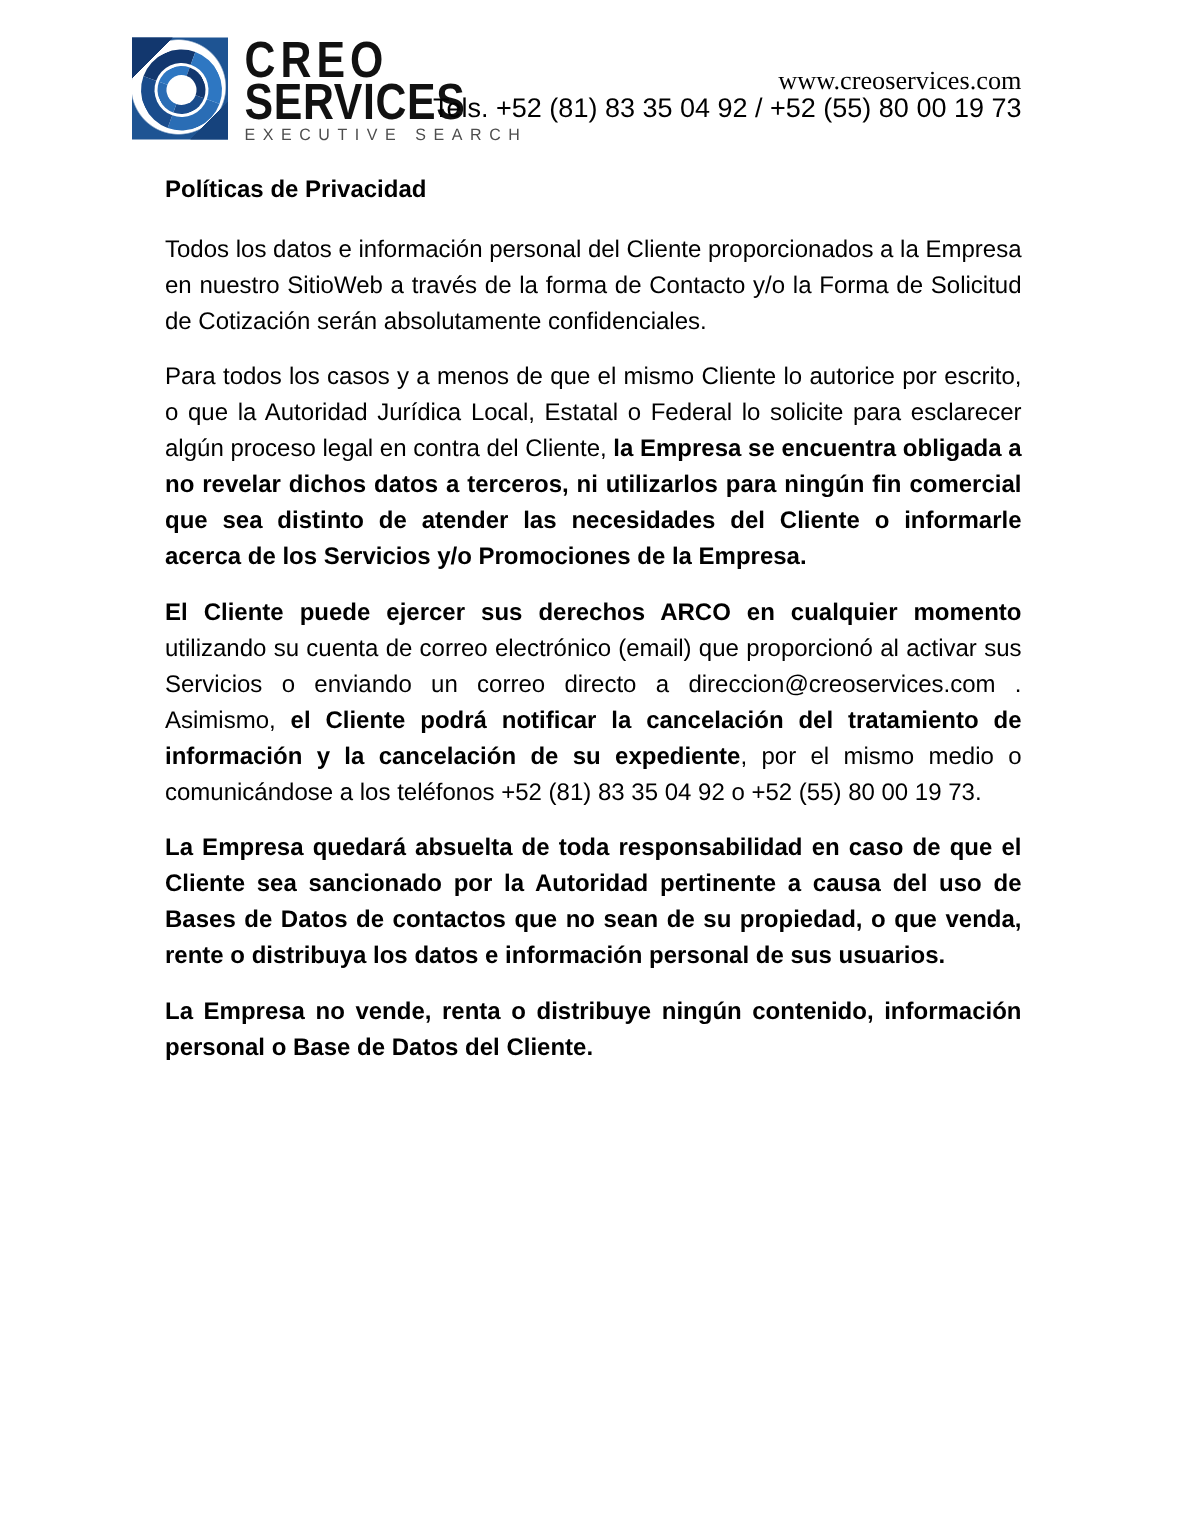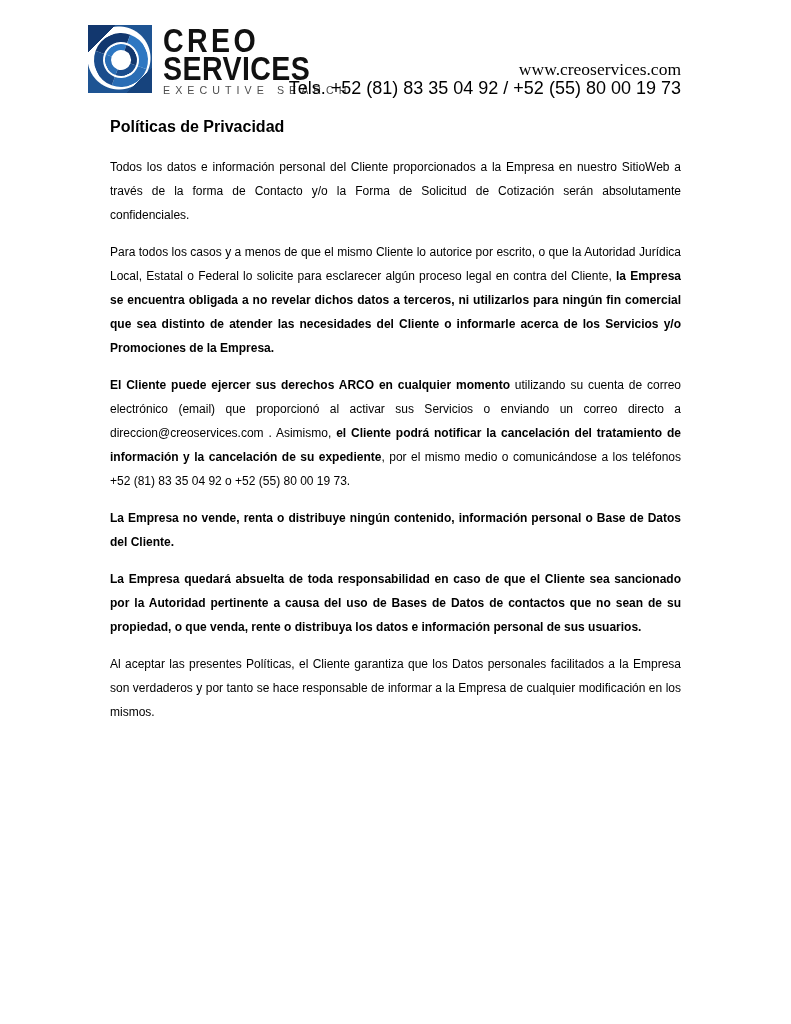--- a/index.html
+++ b/index.html
@@ -77,21 +77,21 @@
     letter-spacing:5.2px;
     color:#4d4d4d;
     transform:scaleX(0.97);
     transform-origin:left center;
   }
 
   
   .contact-block{
     position:absolute;
     right:110px;
-    top:60px;
+    top:44px;
     text-align:right;
   }
   .contact-website{
     font-family:"Liberation Serif", serif;
     font-size:17.5px;
     line-height:19px;
   }
   .contact-phones{
     font-family:"Liberation Sans", sans-serif;
     font-size:18px;
@@ -106,21 +106,21 @@
     top:115px;
     width:571px;
   }
   .doc-title{
     font-size:16px;
     font-weight:700;
     line-height:24px;
     margin:0 0 16px 0;
   }
   .doc-paragraph{
-    font-size:12px;
+    font-size:16px;
     line-height:24px;
     text-align:justify;
     margin:0 0 13px 0;
   }
   .run{font-weight:400;}
   .run.emphasis{
     font-weight:700;
     text-underline-offset:3px;
   }
 </style>
@@ -148,19 +148,18 @@
     <div class="contact-website">www.creoservices.com</div>
     <div class="contact-phones">Tels. +52 (81) 83 35 04 92 / +52 (55) 80 00 19 73</div>
   </div>
 
   <div class="content">
     <h1 class="doc-title">Políticas de Privacidad</h1>
     <div id="paragraphs">
         <p class="doc-paragraph"><span class="run">Todos los datos e información personal del Cliente proporcionados a la Empresa en nuestro SitioWeb a través de la forma de Contacto y/o la Forma de Solicitud de Cotización serán absolutamente confidenciales.</span></p>
         <p class="doc-paragraph"><span class="run">Para todos los casos y a menos de que el mismo Cliente lo autorice por escrito, o que la Autoridad Jurídica Local, Estatal o Federal lo solicite para esclarecer algún proceso legal en contra del Cliente, </span><span class="run emphasis">la Empresa se encuentra obligada a no revelar dichos datos a terceros, ni utilizarlos para ningún fin comercial que sea distinto de atender las necesidades del Cliente o informarle acerca de los Servicios y/o Promociones de la Empresa.</span></p>
         <p class="doc-paragraph"><span class="run emphasis">El Cliente puede ejercer sus derechos ARCO en cualquier momento</span><span class="run"> utilizando su cuenta de correo electrónico (email) que proporcionó al activar sus Servicios o enviando un correo directo a direccion@creoservices.com . Asimismo, </span><span class="run emphasis">el Cliente podrá notificar la cancelación del tratamiento de información y la cancelación de su expediente</span><span class="run">, por el mismo medio o comunicándose a los teléfonos +52 (81) 83 35 04 92 o +52 (55) 80 00 19 73.</span></p>
+        <p class="doc-paragraph"><span class="run emphasis">La Empresa quedará absuelta de toda responsabilidad en caso de que el Cliente sea sancionado por la Autoridad pertinente a causa del uso de Bases de Datos de contactos que no sean de su propiedad, o que venda, rente o distribuya los datos e información personal de sus usuarios.</span></p>
         <p class="doc-paragraph"><span class="run emphasis">La Empresa no vende, renta o distribuye ningún contenido, información personal o Base de Datos del Cliente.</span></p>
-        <p class="doc-paragraph"><span class="run emphasis">La Empresa quedará absuelta de toda responsabilidad en caso de que el Cliente sea sancionado por la Autoridad pertinente a causa del uso de Bases de Datos de contactos que no sean de su propiedad, o que venda, rente o distribuya los datos e información personal de sus usuarios.</span></p>
-        <p class="doc-paragraph"><span class="run">Al aceptar las presentes Políticas, el Cliente garantiza que los Datos personales facilitados a la Empresa son verdaderos y por tanto se hace responsable de informar a la Empresa de cualquier modificación en los mismos.</span></p>
       </div>
   </div>
 
 </div>
 
 </body></html>

